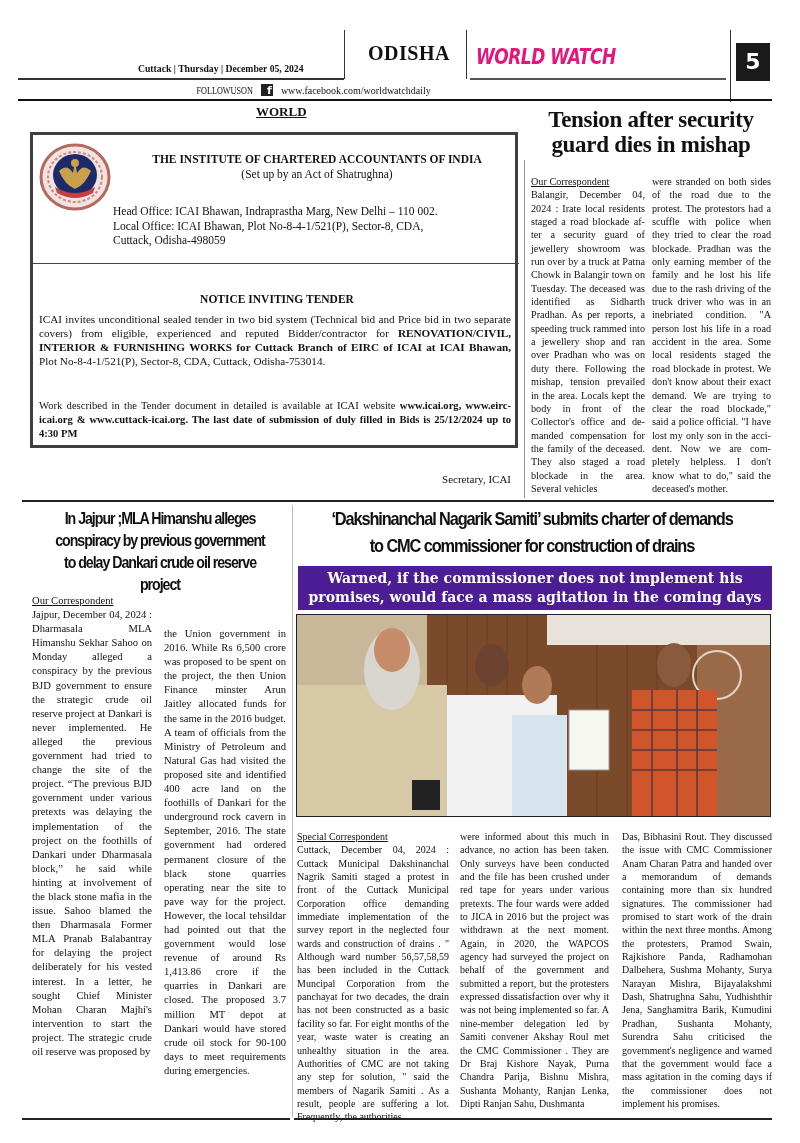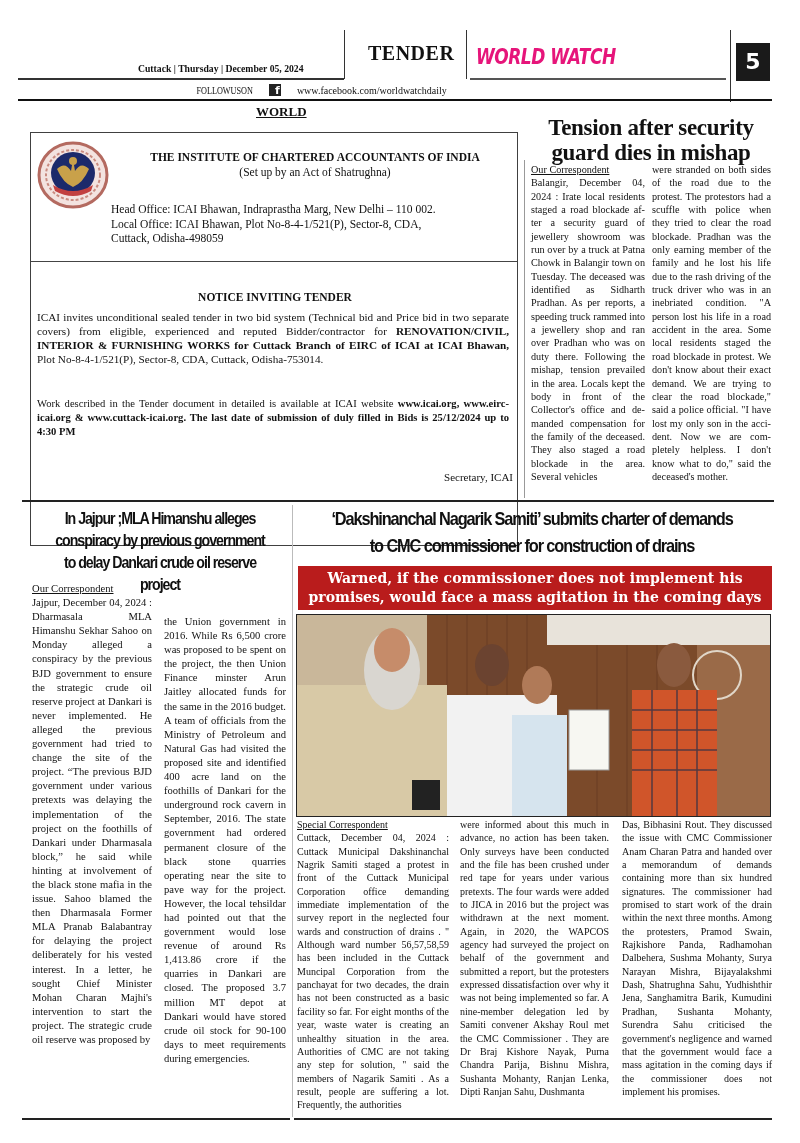--- a/index.html
+++ b/index.html
@@ -9,74 +9,74 @@
   
   .mast-date { position: absolute; left: 138px; top: 62px; font-family: "Liberation Serif", serif; font-weight: bold; font-size: 11px; transform: scaleX(0.88); transform-origin: left; white-space: nowrap; }
   .mast-rule-left { position: absolute; left: 18px; top: 78px; width: 326px; border-top: 2px solid #333; }
   .mast-vline-1 { position: absolute; left: 344px; top: 30px; height: 49px; border-left: 1.5px solid #333; }
   .mast-section { position: absolute; left: 368px; top: 42px; font-weight: bold; font-size: 20px; letter-spacing: 0.5px; }
   .mast-vline-2 { position: absolute; left: 466px; top: 30px; height: 49px; border-left: 1.5px solid #333; }
   .mast-brand { position: absolute; left: 476px; top: 44px; font-family: "DejaVu Sans", sans-serif; font-weight: bold; font-size: 17px; color: #e6157a; letter-spacing: -0.5px; font-style: italic; transform: scaleY(1.25); transform-origin: top left; }
   .mast-rule-right { position: absolute; left: 470px; top: 78px; width: 256px; border-top: 2px solid #555; }
   .mast-vline-3 { position: absolute; left: 730px; top: 30px; height: 72px; border-left: 1.5px solid #333; }
   .page-num { position: absolute; left: 736px; top: 43px; width: 34px; height: 38px; background: #1a1a1a; color: #fff; font-family: "DejaVu Sans", sans-serif; font-weight: bold; font-size: 22px; text-align: center; line-height: 38px; }
-  .follow { position: absolute; left: 184px; top: 84px; font-size: 10px; white-space: nowrap; display: flex; align-items: center; gap: 16px; }
+  .follow { position: absolute; left: 184px; top: 84px; font-size: 10px; white-space: nowrap; display: flex; align-items: center; gap: 8px; }
   .follow .lbl { transform: scaleX(0.82); transform-origin: right; display: inline-block; }
   .fb-icon { display: inline-block; width: 12px; height: 12px; background: #222; color: #fff; font-family: "DejaVu Sans", sans-serif; font-weight: bold; font-size: 11px; line-height: 13px; text-align: right; padding-right: 1px; }
   .mast-bottom-rule { position: absolute; left: 18px; top: 99px; width: 754px; border-top: 2.5px solid #111; }
 
   
   .notice-heading { position: absolute; left: 256px; top: 104px; font-weight: bold; font-size: 13px; text-decoration: underline; }
-  .notice-box { position: absolute; left: 30px; top: 132px; width: 488px; height: 414px; border: 1px solid #404040; }
+  .notice-box { position: absolute; left: 30px; top: 132px; width: 488px; height: 316px; border: 3px solid #404040; }
   .icai-logo { position: absolute; left: 6px; top: 8px; width: 72px; height: 68px; }
   .icai-name { position: absolute; left: 0; top: 18px; width: 488px; padding-left: 80px; text-align: center; font-weight: bold; font-size: 11.5px; }
   .icai-sub { position: absolute; left: 0; top: 33px; width: 488px; padding-left: 80px; text-align: center; font-size: 11.5px; }
   .icai-addr { position: absolute; left: 0; top: 69px; width: 488px; padding-left: 80px; font-size: 11.5px; line-height: 14.5px; }
   .notice-divider { position: absolute; left: 0; top: 128px; width: 486px; border-top: 1px solid #444; }
   .tender-title { position: absolute; left: 0; top: 158px; width: 488px; text-align: center; font-weight: bold; font-size: 11.5px; }
   .tender-body { position: absolute; left: 6px; top: 177px; width: 472px; font-size: 11.2px; line-height: 14px; text-align: justify; }
   .tender-body b { font-weight: bold; }
   .tender-work { position: absolute; left: 6px; top: 264px; width: 472px; font-size: 10.6px; line-height: 14px; text-align: justify; }
   .secretary { position: absolute; right: 4px; top: 338px; font-size: 11px; }
 
   
-  .tension-head { position: absolute; left: 530px; top: 115px; width: 242px; text-align: center; font-weight: bold; font-size: 23px; line-height: 25px; letter-spacing: -0.3px; }
-  .art-col { position: absolute; font-size: 10.2px; line-height: 13.35px; text-align: justify; hyphens: manual; }
+  .tension-head { position: absolute; left: 530px; top: 107px; width: 242px; text-align: center; font-weight: bold; font-size: 23px; line-height: 25px; letter-spacing: -0.3px; }
+  .art-col { position: absolute; font-size: 10.2px; line-height: 13.35px; text-align: justify; hyphens: manual; margin-top: 12px; }
   .byline { text-decoration: underline; }
   .t-col1 { left: 531px; top: 163px; width: 114px; }
   .t-col2 { left: 652px; top: 163px; width: 119px; }
 
   
   .mid-rule { position: absolute; left: 22px; top: 500px; width: 752px; border-top: 2px solid #222; }
   .mid-vline { position: absolute; left: 524px; top: 160px; height: 338px; border-left: 1px solid #999; }
 
   
   .jaj-head { position: absolute; left: 32px; top: 507px; width: 256px; text-align: center; font-family: "Liberation Sans", sans-serif; font-weight: bold; font-size: 16.5px; line-height: 22px; letter-spacing: -1.2px; transform: scaleX(0.86); transform-origin: center top; }
   .j-col1 { left: 32px; top: 582px; width: 120px; font-size: 10.6px; line-height: 14.1px; }
   .j-col2 { left: 164px; top: 615px; width: 122px; font-size: 10.6px; line-height: 14.1px; }
 
   
   .dak-head { position: absolute; left: 294px; top: 505px; width: 476px; text-align: center; font-family: "Liberation Sans", sans-serif; font-weight: bold; font-size: 19px; line-height: 27px; letter-spacing: -1.3px; transform: scaleX(0.86); transform-origin: center top; }
-  .dak-banner { position: absolute; left: 298px; top: 566px; width: 474px; height: 44px; background: #b91c1c; color: #fff; text-align: center; font-family: "DejaVu Serif", serif; font-weight: bold; font-size: 14px; line-height: 19px; padding-top: 3px; }
+  .dak-banner { position: absolute; left: 298px; top: 566px; width: 474px; height: 44px; background: #4c1d95; color: #fff; text-align: center; font-family: "DejaVu Serif", serif; font-weight: bold; font-size: 14px; line-height: 19px; padding-top: 3px; }
   .dak-photo { position: absolute; left: 296px; top: 614px; width: 475px; height: 203px; border: 1px solid #222; overflow: hidden; background: #8a5a35; }
   .d-col1 { left: 297px; top: 818px; width: 152px; font-size: 10px; line-height: 13.35px; }
   .d-col2 { left: 460px; top: 818px; width: 149px; font-size: 10px; line-height: 13.35px; }
   .d-col3 { left: 622px; top: 818px; width: 150px; font-size: 10px; line-height: 13.35px; }
   .bottom-rule-l { position: absolute; left: 22px; top: 1118px; width: 268px; border-top: 2px solid #222; }
   .bottom-rule-r { position: absolute; left: 294px; top: 1118px; width: 478px; border-top: 2px solid #222; }
   .mid-vline-2 { position: absolute; left: 292px; top: 505px; height: 612px; border-left: 1px solid #bbb; }
 </style>
 </head>
 <body>
 
 <div>
   <div class="mast-date">Cuttack | Thursday | December  05, 2024</div>
   <div class="mast-rule-left"></div>
   <div class="mast-vline-1"></div>
-  <div class="mast-section">TENDER</div>
+  <div class="mast-section">ODISHA</div>
   <div class="mast-vline-2"></div>
   <div class="mast-brand">WORLD WATCH</div>
   <div class="mast-rule-right"></div>
   <div class="mast-vline-3"></div>
   <div class="page-num">5</div>
   <div class="follow">
     <span class="lbl">FOLLOWUSON</span>
     <span class="fb-icon">f</span>
     <span>www.facebook.com/worldwatchdaily</span>
   </div>

